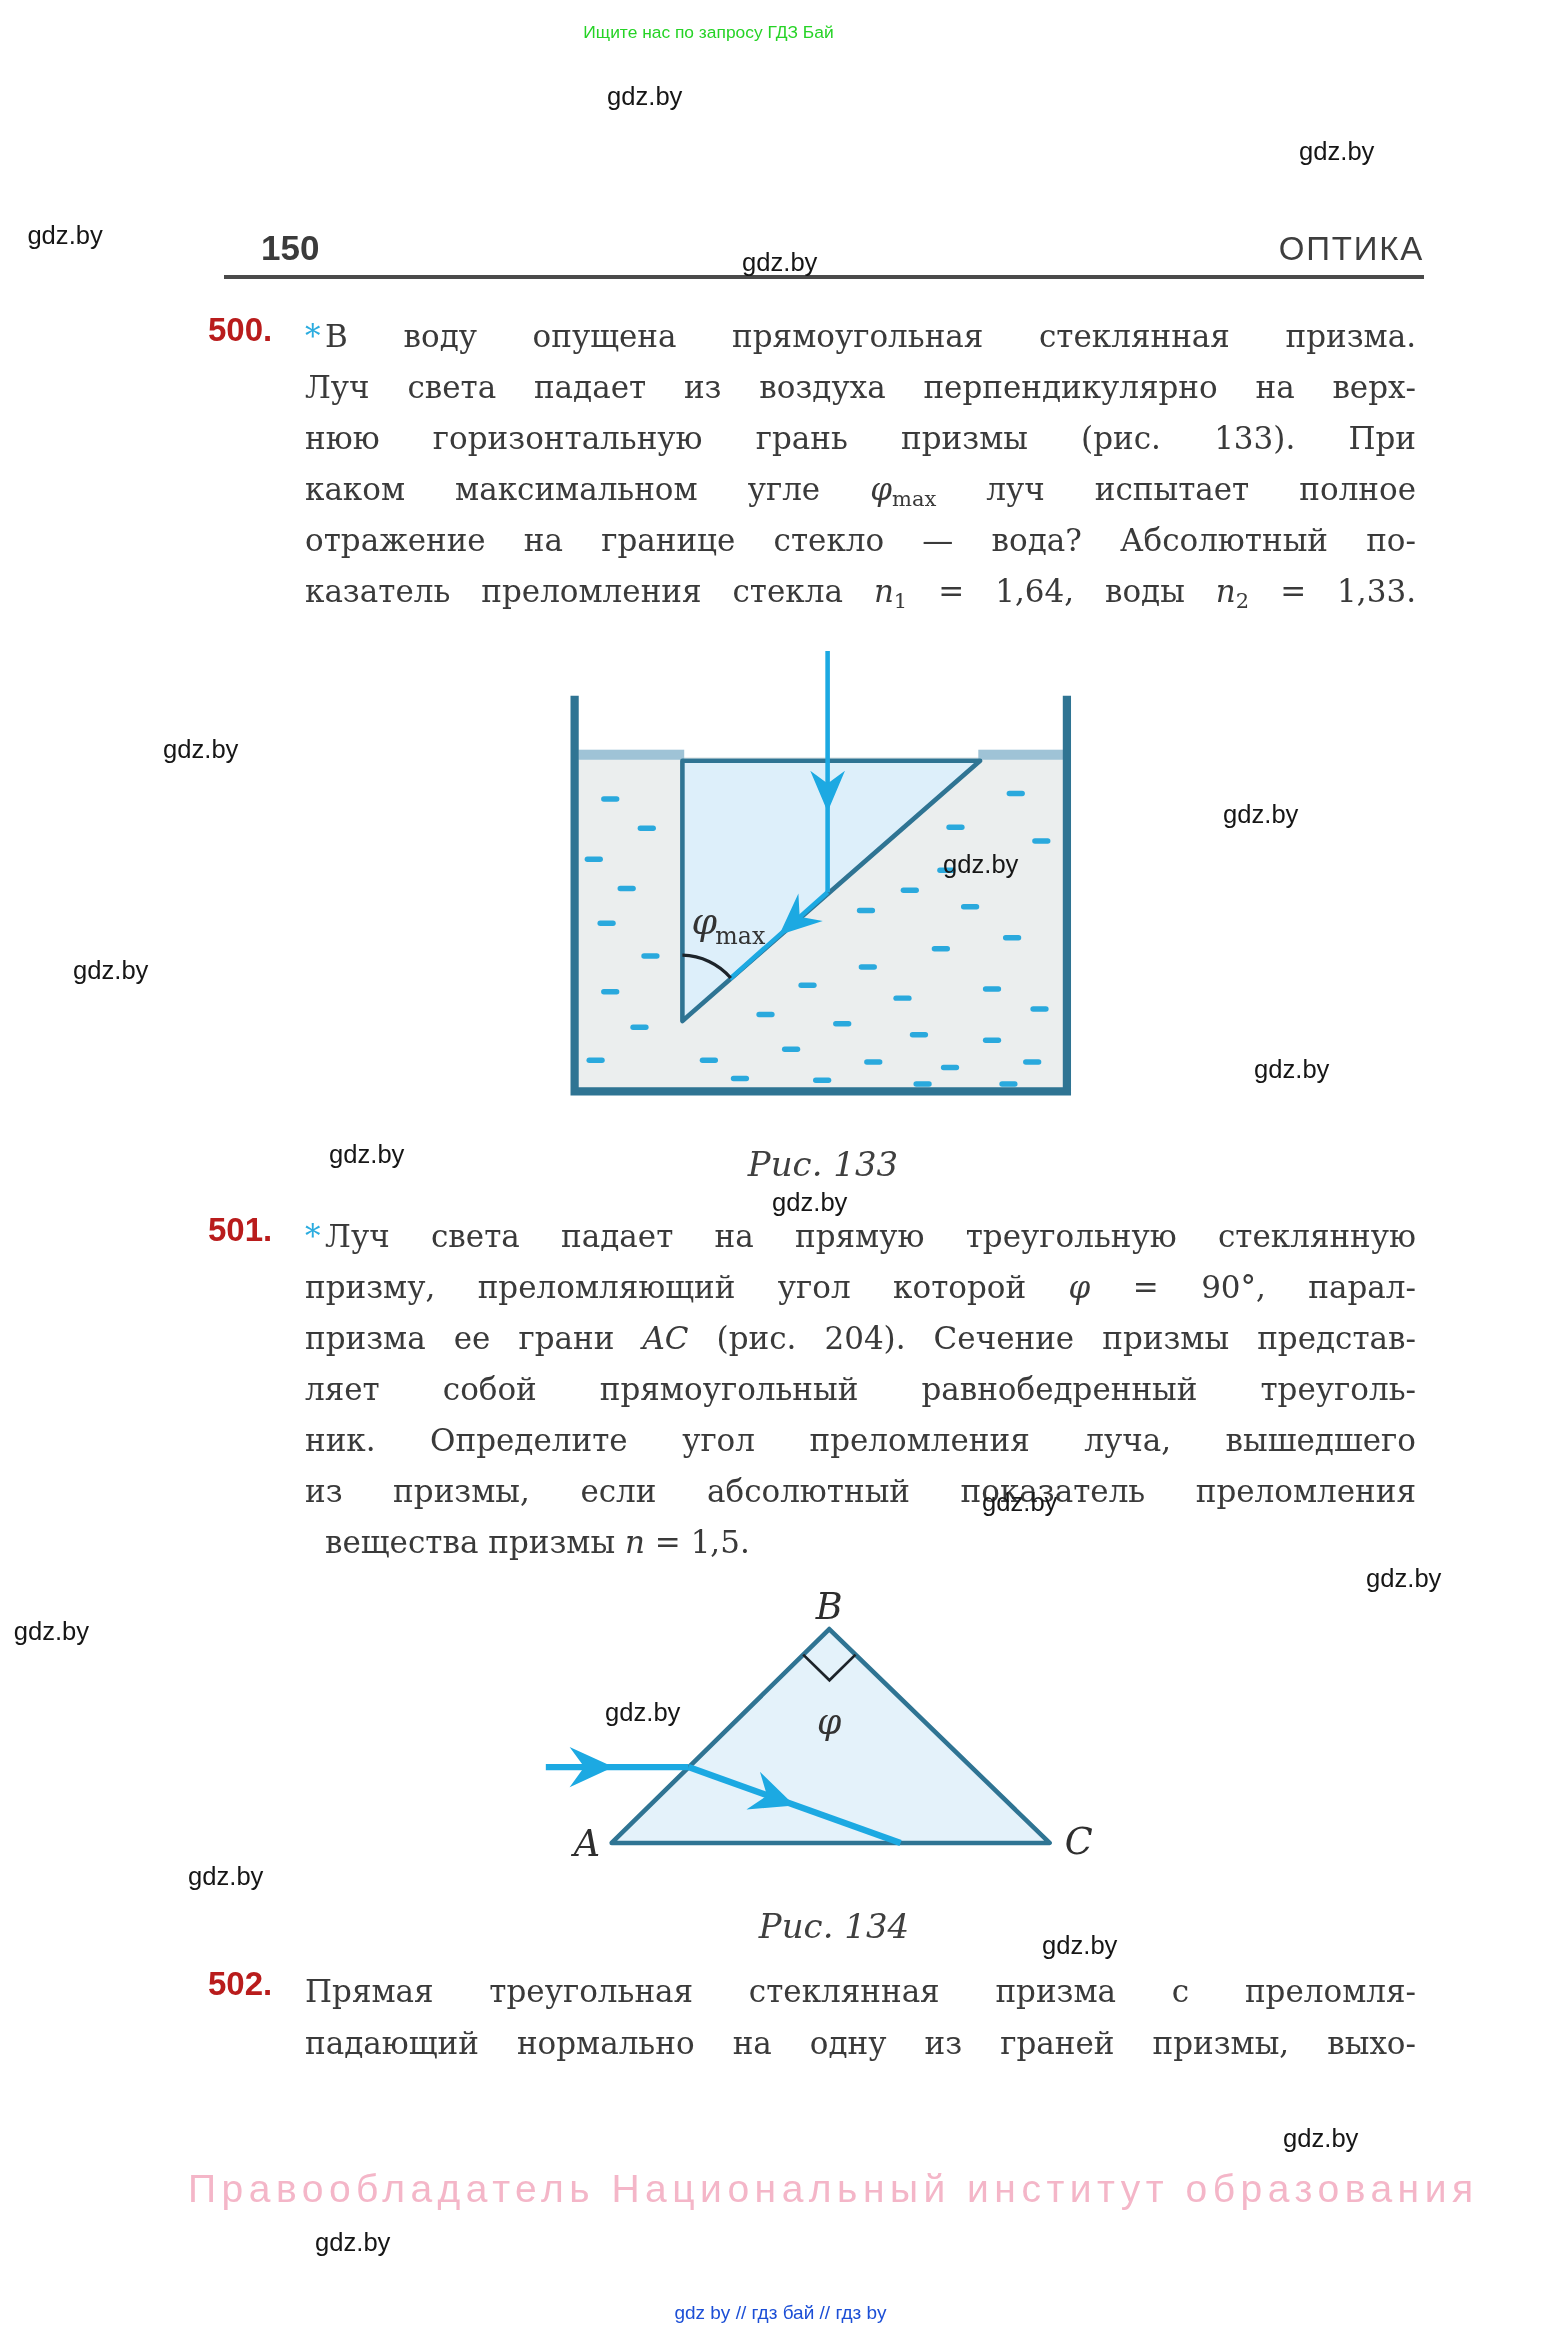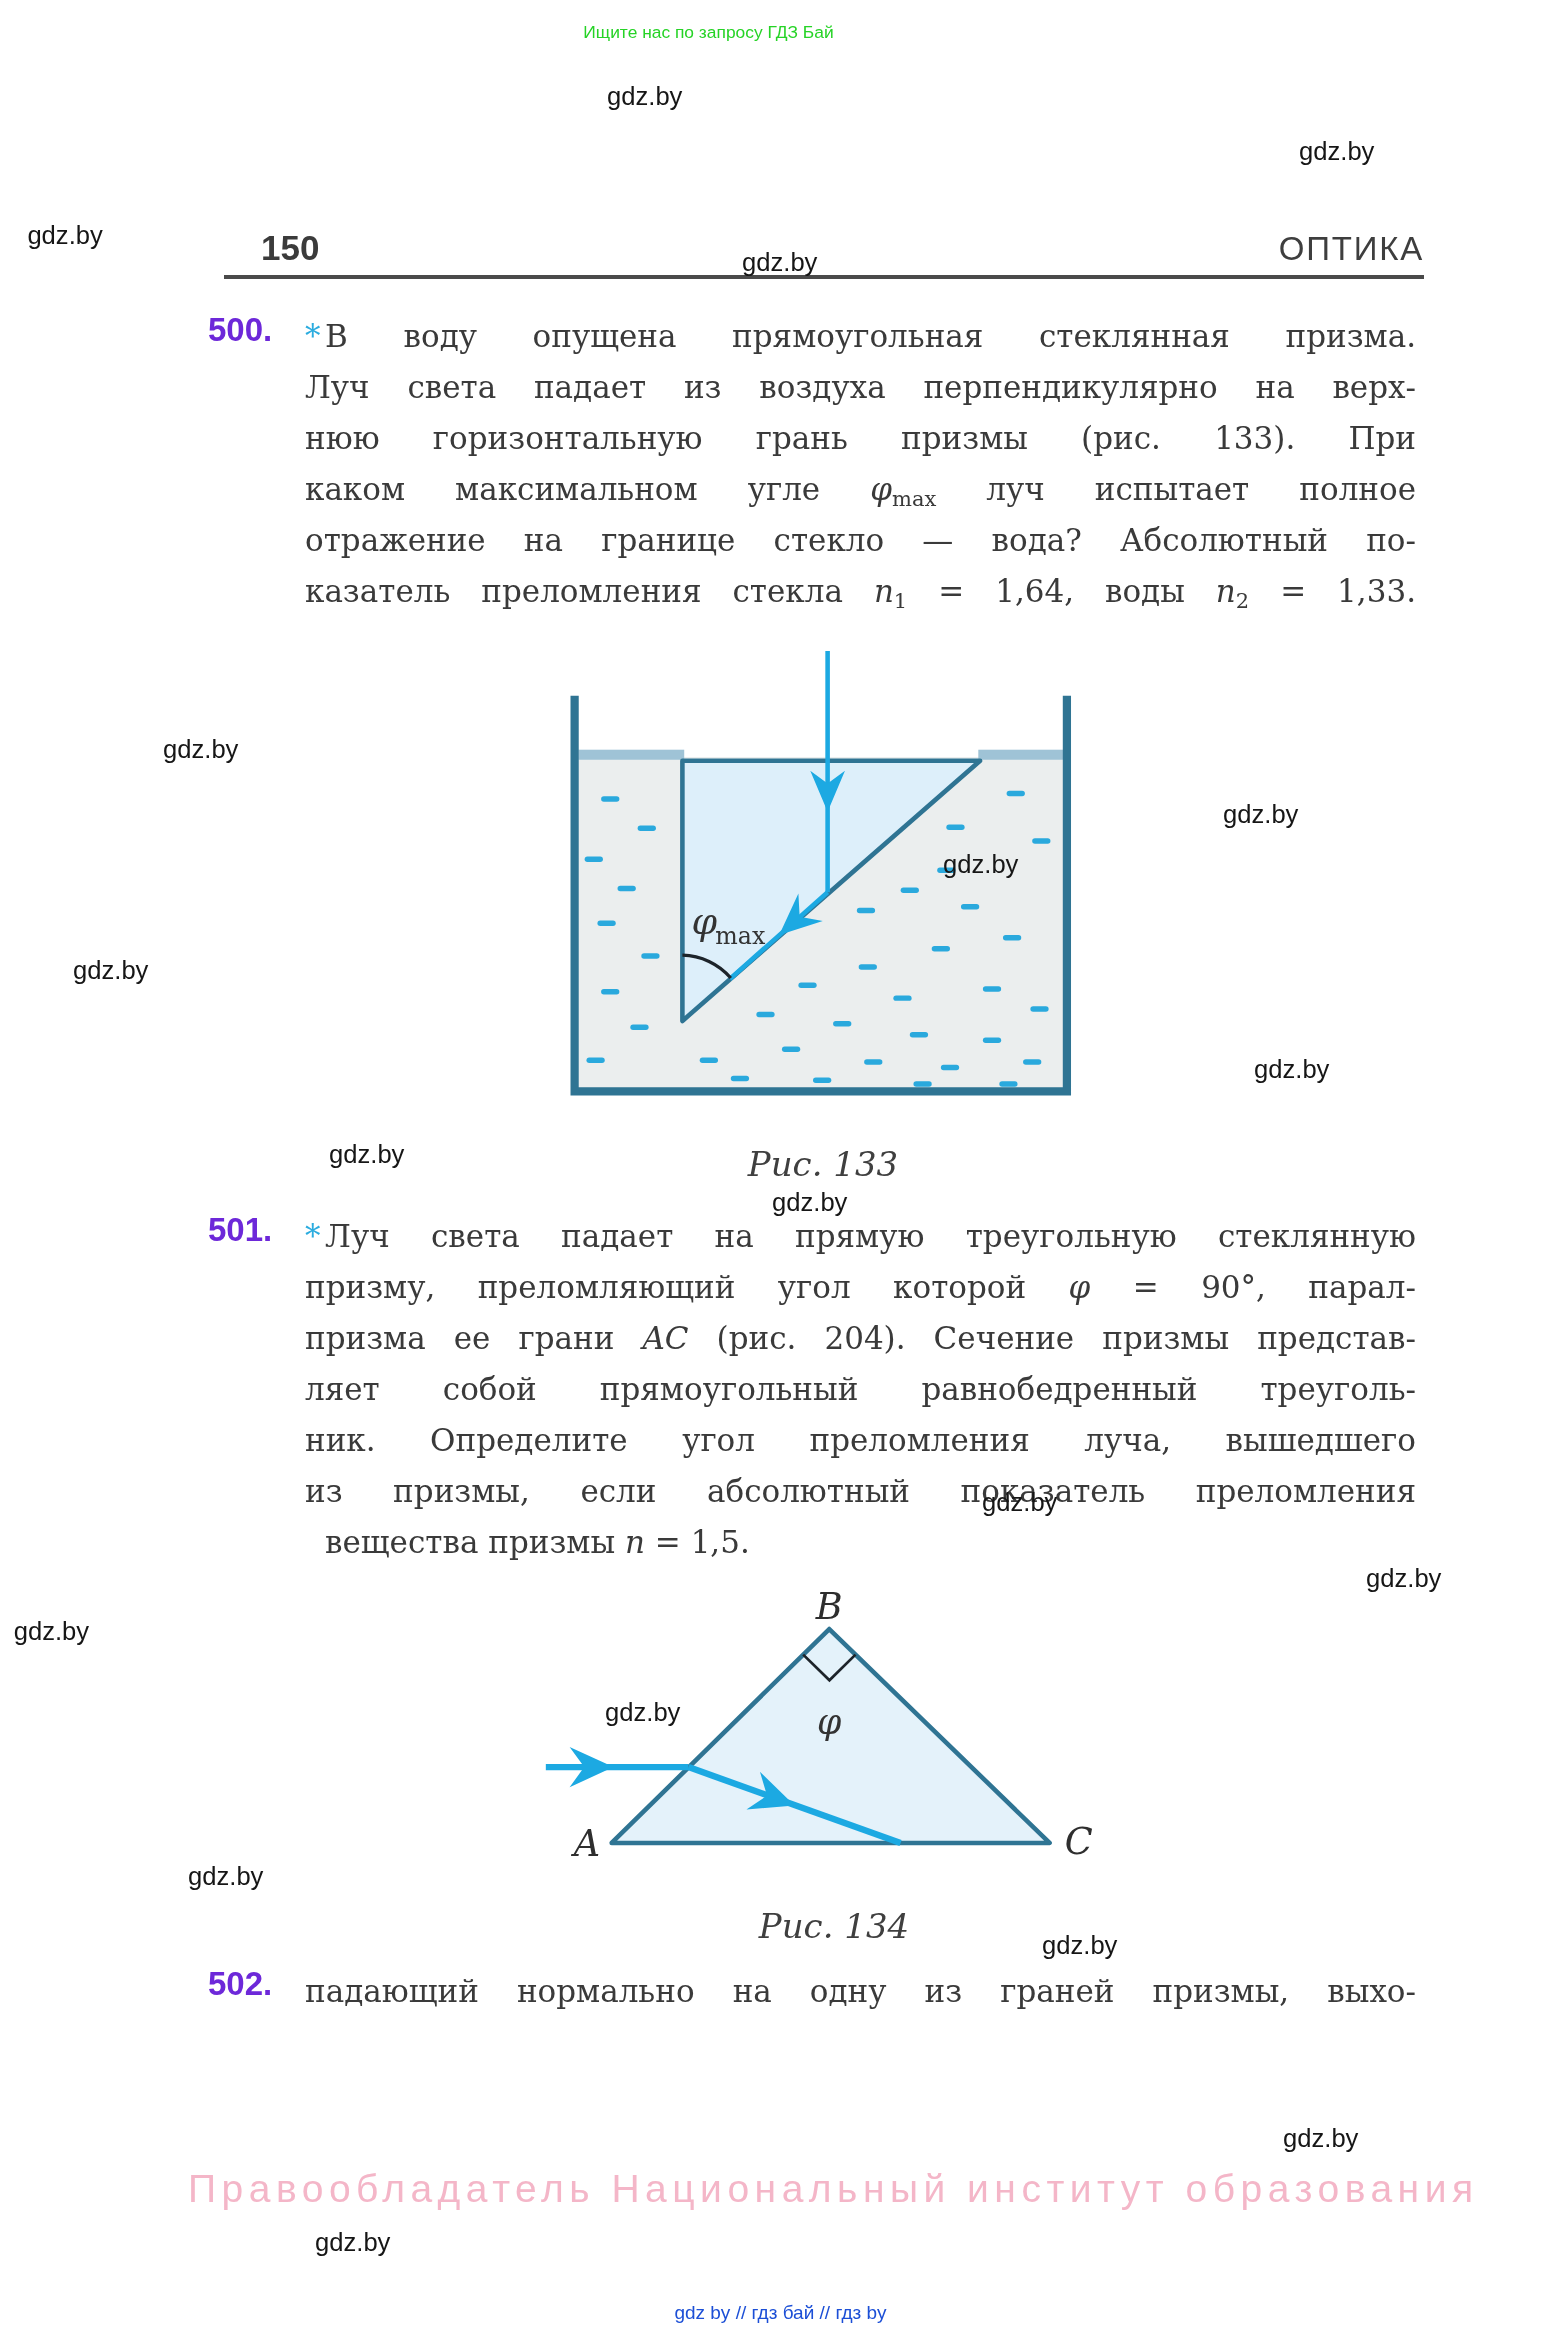--- a/index.html
+++ b/index.html
@@ -18,21 +18,21 @@
     color:#161616;white-space:nowrap;
   }
   
   .pagenum{position:absolute;left:261px;top:228px;font:700 35px "Liberation Sans",sans-serif;color:#3b3b3b;}
   .section{position:absolute;left:1170px;top:230px;width:254px;text-align:right;
     font:400 33px "Liberation Sans",sans-serif;letter-spacing:1.8px;color:#3e3e3e;}
   .rule{position:absolute;left:224px;top:275px;width:1200px;height:3.7px;background:#4a4a4a;}
   
   .problem{position:absolute;left:305px;width:1111px;}
   .pnum{position:absolute;left:-97px;top:0;height:51px;line-height:51px;
-    font:700 33px "Liberation Sans",sans-serif;color:#6d28d9;}
+    font:700 33px "Liberation Sans",sans-serif;color:#b91c1c;}
   .pline{
     font:400 31px "DejaVu Serif",serif;color:#3a3a3a;
     height:51px;line-height:51px;text-align:justify;text-align-last:justify;overflow:visible;
   }
   .p502 .pline{height:52px;line-height:52px;}
   .pline.short{text-align-last:auto;margin-left:20px;}
   .pline .it{font-style:italic;}
   .pline .sub{font-size:21px;vertical-align:-6.4px;}
   .star{color:#2bacdf;margin-right:4.6px;}
   
@@ -161,20 +161,21 @@
 
   <text x="907" y="1772" text-anchor="middle" font-size="40" font-style="italic" fill="#2e2e2e">B</text>
   <text x="642" y="2031" text-anchor="middle" font-size="40" font-style="italic" fill="#2e2e2e">A</text>
   <text x="1180" y="2029" text-anchor="middle" font-size="40" font-style="italic" fill="#2e2e2e">C</text>
 </svg>
 <div class="figcap" style="left:715px;top:1906px">Рис. 134</div>
 
 <div class="problem p502" style="top:1965px">
   <div class="pnum">502.</div>
   <div class="plines">
+      <div class="pline"><span>Прямая треугольная стеклянная призма с преломля-</span></div>
       <div class="pline"><span>падающий нормально на одну из граней призмы, выхо-</span></div>
     </div>
 </div>
 
 <div class="copyright">Правообладатель Национальный институт образования</div>
 <div class="footerlinks">gdz by  //  гдз бай  //  гдз by</div>
 
 <div class="wm" style="left: 607px; top: 82px;">gdz.by</div>
 <div class="wm" style="left: 1299px; top: 137px;">gdz.by</div>
 <div class="wm" style="left: 27.4px; top: 221px;">gdz.by</div>

